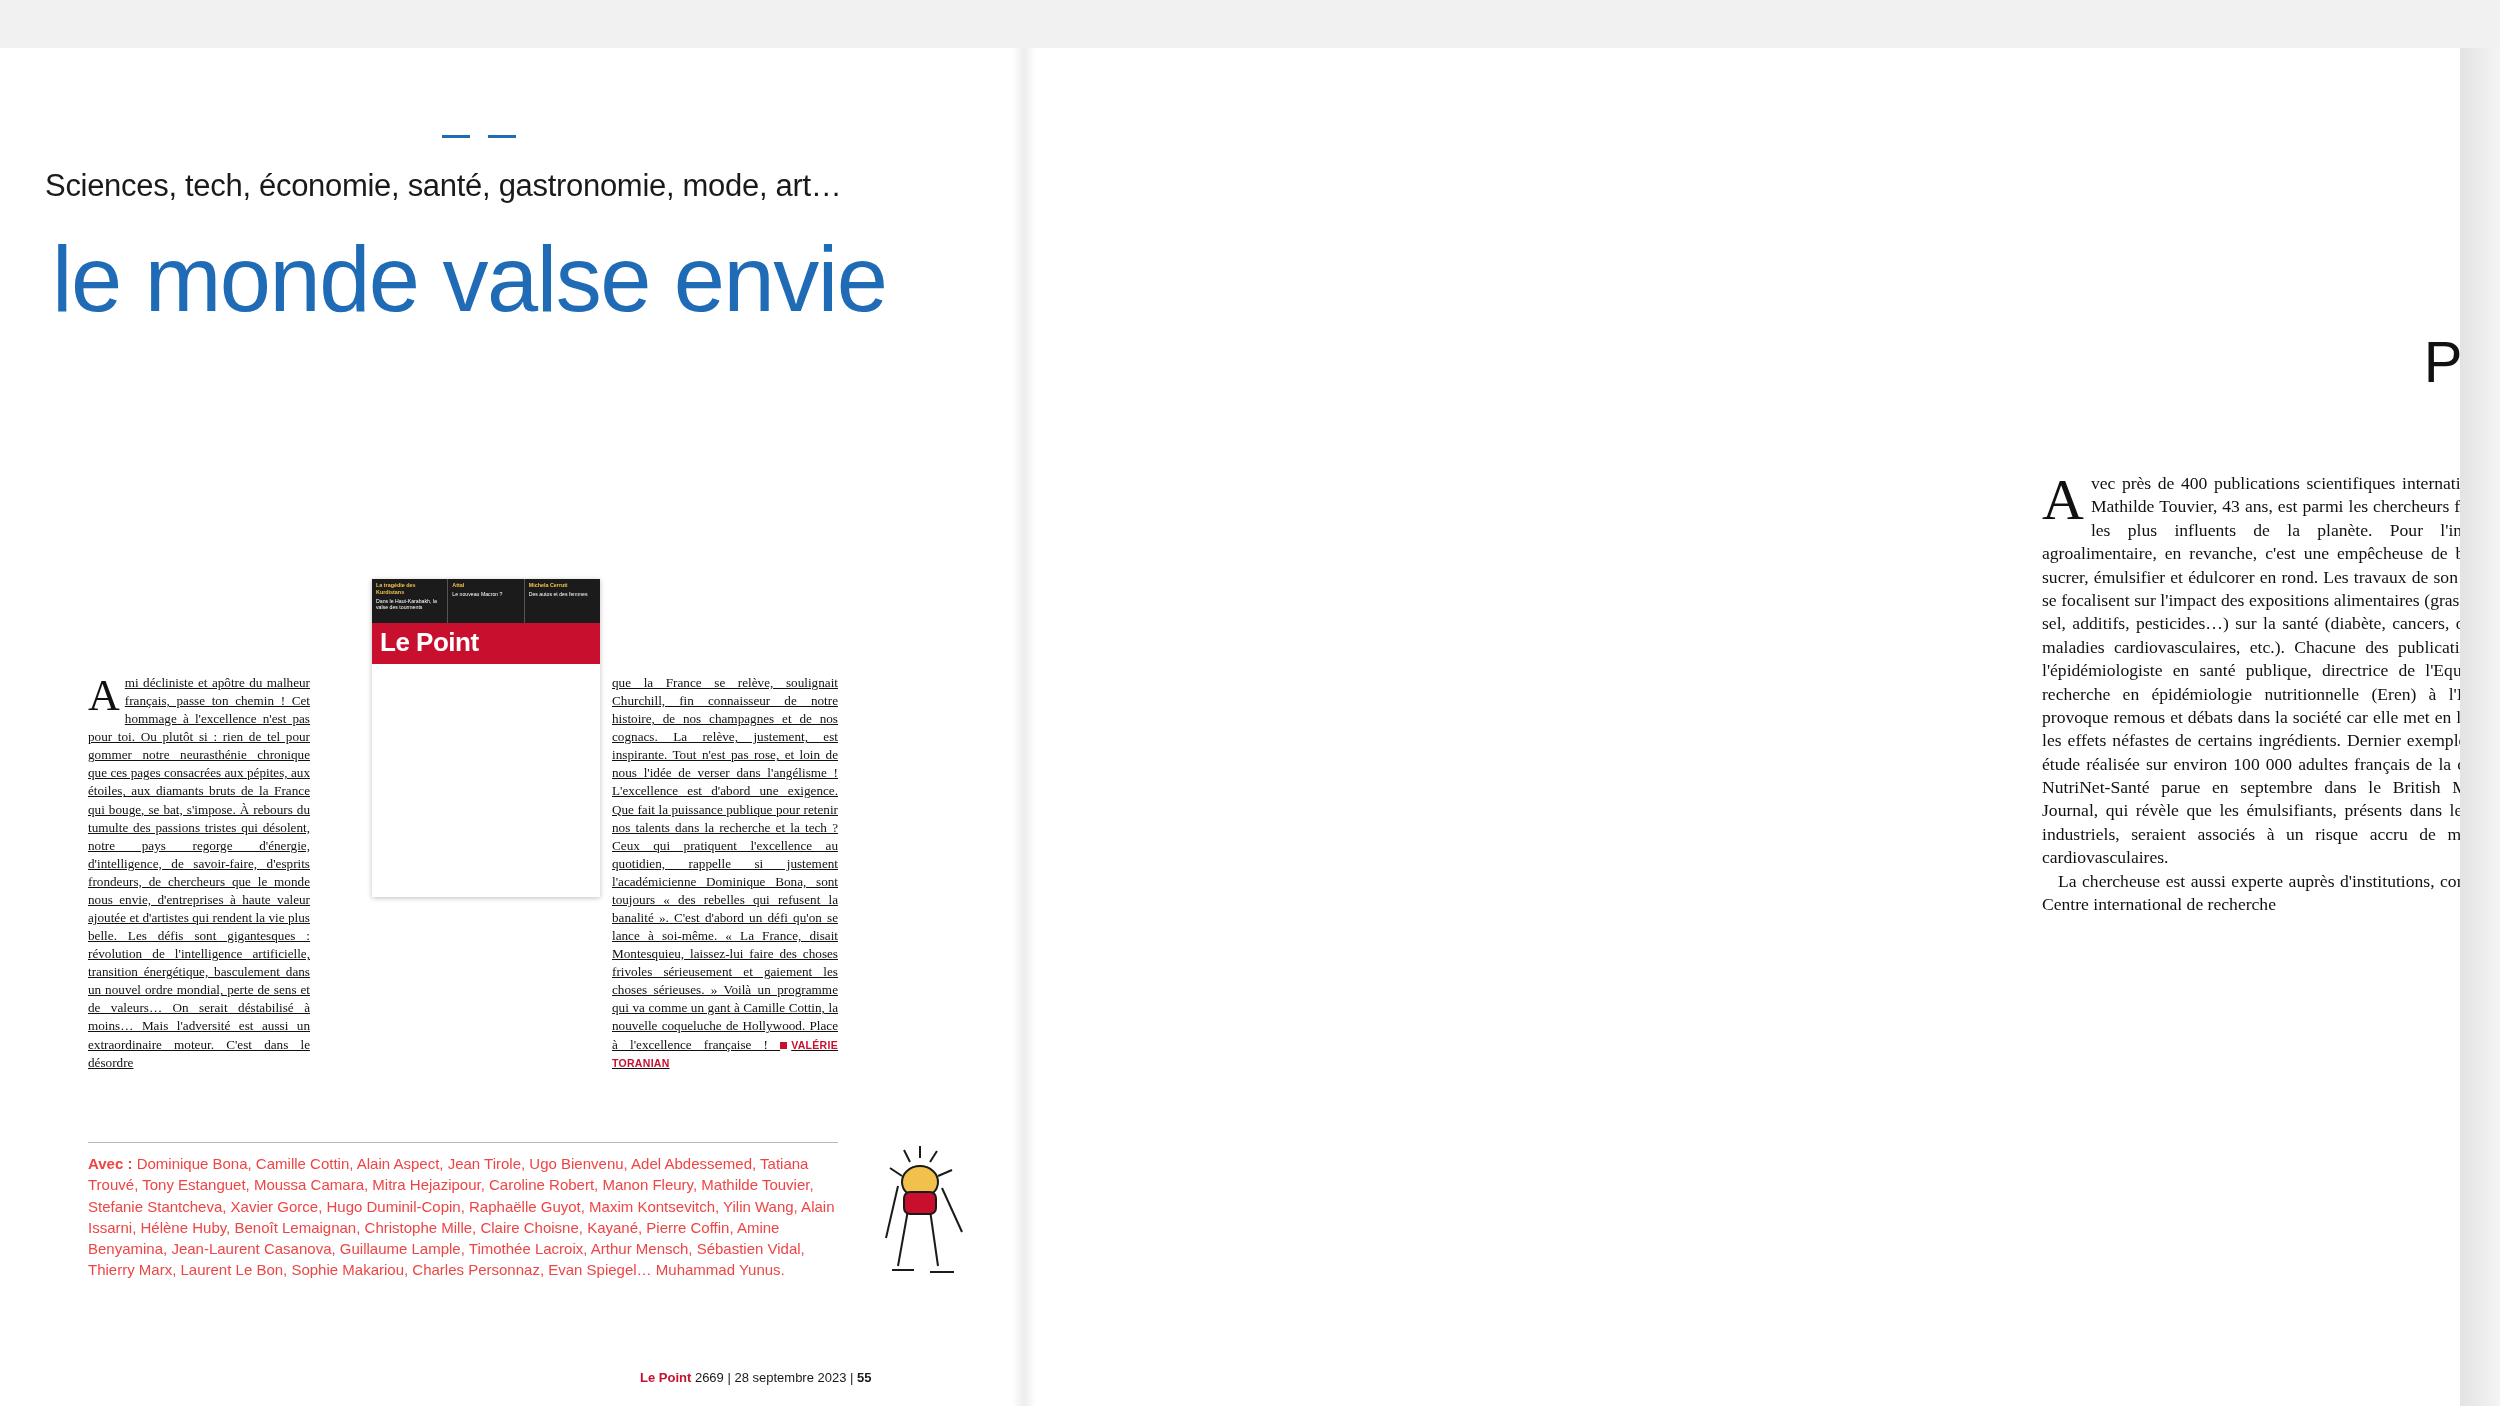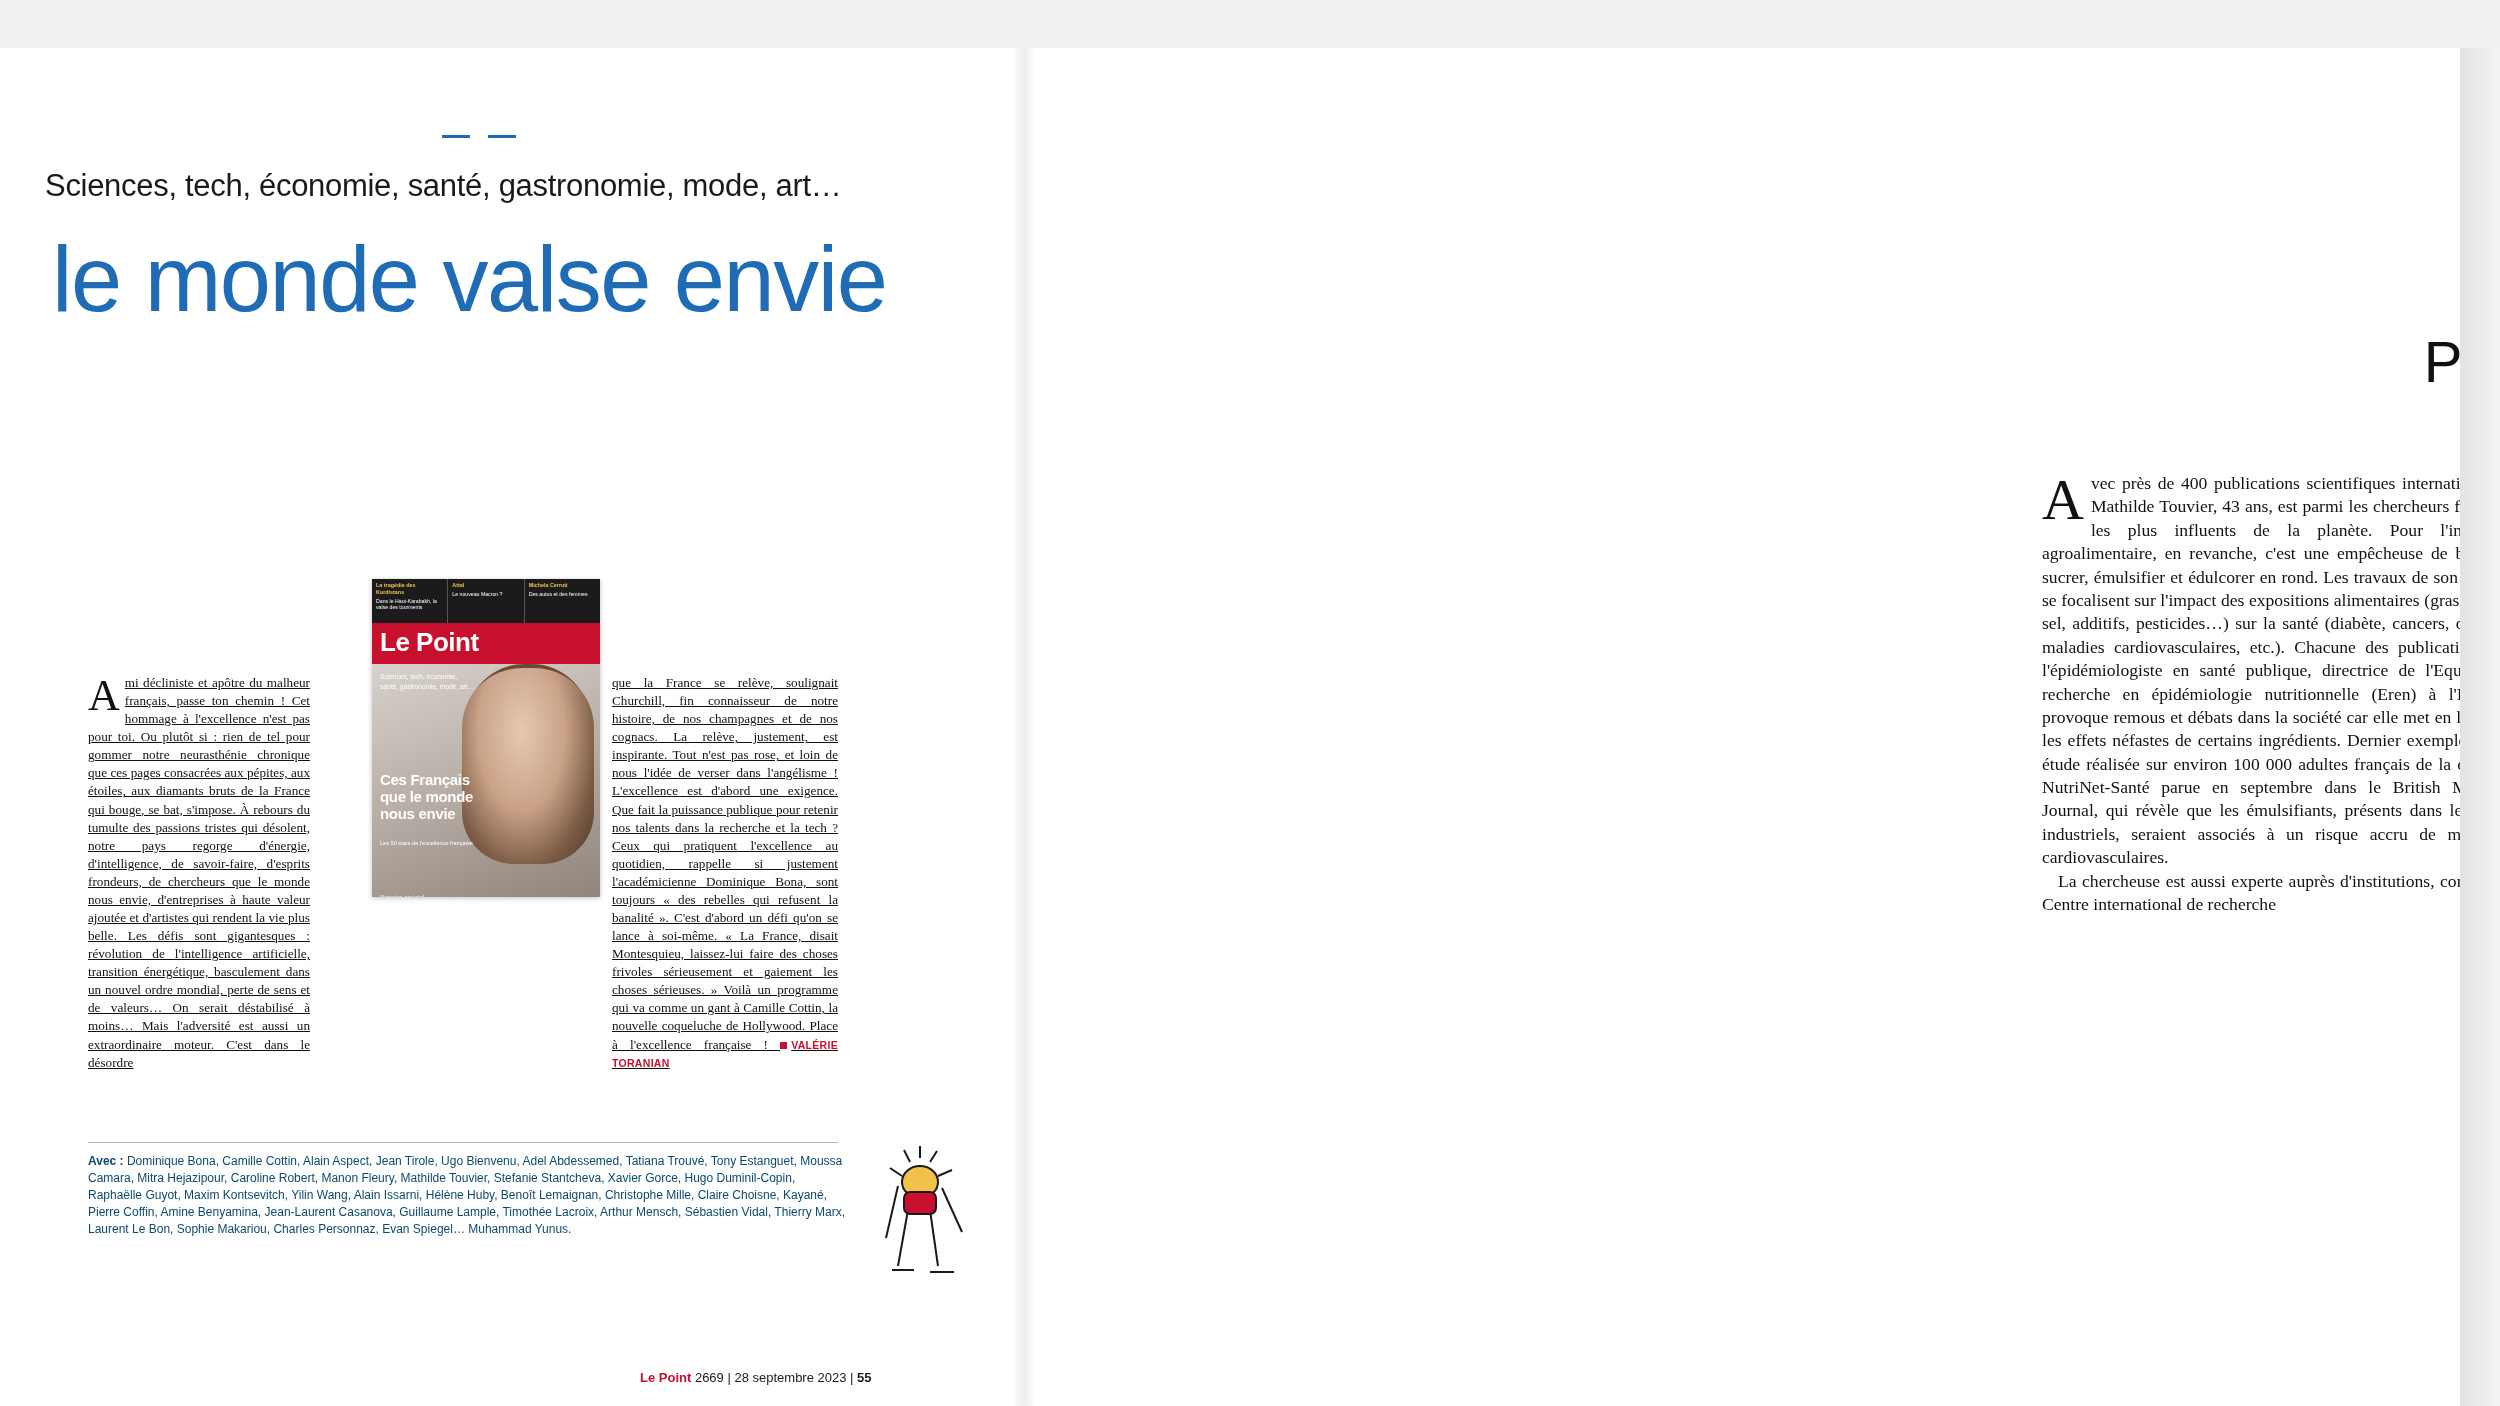--- a/index.html
+++ b/index.html
@@ -211,23 +211,23 @@
     position: absolute;
     left: 88px; top: 1094px;
     width: 750px; height: 1px;
     background: #b9b9b9;
   }
   .avec {
     position: absolute;
     left: 88px; top: 1105px;
     width: 760px;
     font-family: "Liberation Sans", sans-serif;
-    font-size: 12px;
+    font-size: 15px;
     line-height: 1.42;
-    color: #0c4a6e;
+    color: #ef4444;
   }
   .avec b { font-weight: bold; }
 
   
   .skier {
     position: absolute;
     left: 880px; top: 1098px;
     width: 100px; height: 150px;
   }
 
@@ -321,28 +321,20 @@
         <div>
           <span class="cover-tophead">Attal</span>
           <span>Le nouveau Macron ?</span>
         </div>
         <div>
           <span class="cover-tophead">Michela Cerruti</span>
           <span>Des autos et des femmes</span>
         </div>
       </div>
       <div class="cover-logo">Le Point</div>
-      <div class="cover-body">
-        <div class="cover-hair"></div>
-        <div class="cover-face"></div>
-        <div class="cover-kicker">Sciences, tech, économie, santé, gastronomie, mode, art…</div>
-        <div class="cover-title">Ces Français que le monde nous envie</div>
-        <div class="cover-sub">Les 50 stars de l'excellence française</div>
-        <div class="cover-foot">Numéro spécial</div>
-      </div>
     </div>
 
     <div class="col col-a dropcap">A mi décliniste et apôtre du malheur français, passe ton chemin ! Cet hommage à l'excellence n'est pas pour toi. Ou plutôt si : rien de tel pour gommer notre neurasthénie chronique que ces pages consacrées aux pépites, aux étoiles, aux diamants bruts de la France qui bouge, se bat, s'impose. À rebours du tumulte des passions tristes qui désolent, notre pays regorge d'énergie, d'intelligence, de savoir-faire, d'esprits frondeurs, de chercheurs que le monde nous envie, d'entreprises à haute valeur ajoutée et d'artistes qui rendent la vie plus belle. Les défis sont gigantesques : révolution de l'intelligence artificielle, transition énergétique, basculement dans un nouvel ordre mondial, perte de sens et de valeurs… On serait déstabilisé à moins… Mais l'adversité est aussi un extraordinaire moteur. C'est dans le désordre</div>
 
     <div class="col col-b">
       <span>que la France se relève, soulignait Churchill, fin connaisseur de notre histoire, de nos champagnes et de nos cognacs. La relève, justement, est inspirante. Tout n'est pas rose, et loin de nous l'idée de verser dans l'angélisme ! L'excellence est d'abord une exigence. Que fait la puissance publique pour retenir nos talents dans la recherche et la tech ? Ceux qui pratiquent l'excellence au quotidien, rappelle si justement l'académicienne Dominique Bona, sont toujours « des rebelles qui refusent la banalité ». C'est d'abord un défi qu'on se lance à soi-même. « La France, disait Montesquieu, laissez-lui faire des choses frivoles sérieusement et gaiement les choses sérieuses. » Voilà un programme qui va comme un gant à Camille Cottin, la nouvelle coqueluche de Hollywood. Place à l'excellence française !</span>
       <span class="sq"></span><span class="byline-red">VALÉRIE TORANIAN</span>
     </div>
 
     <div class="rule-avec"></div>

